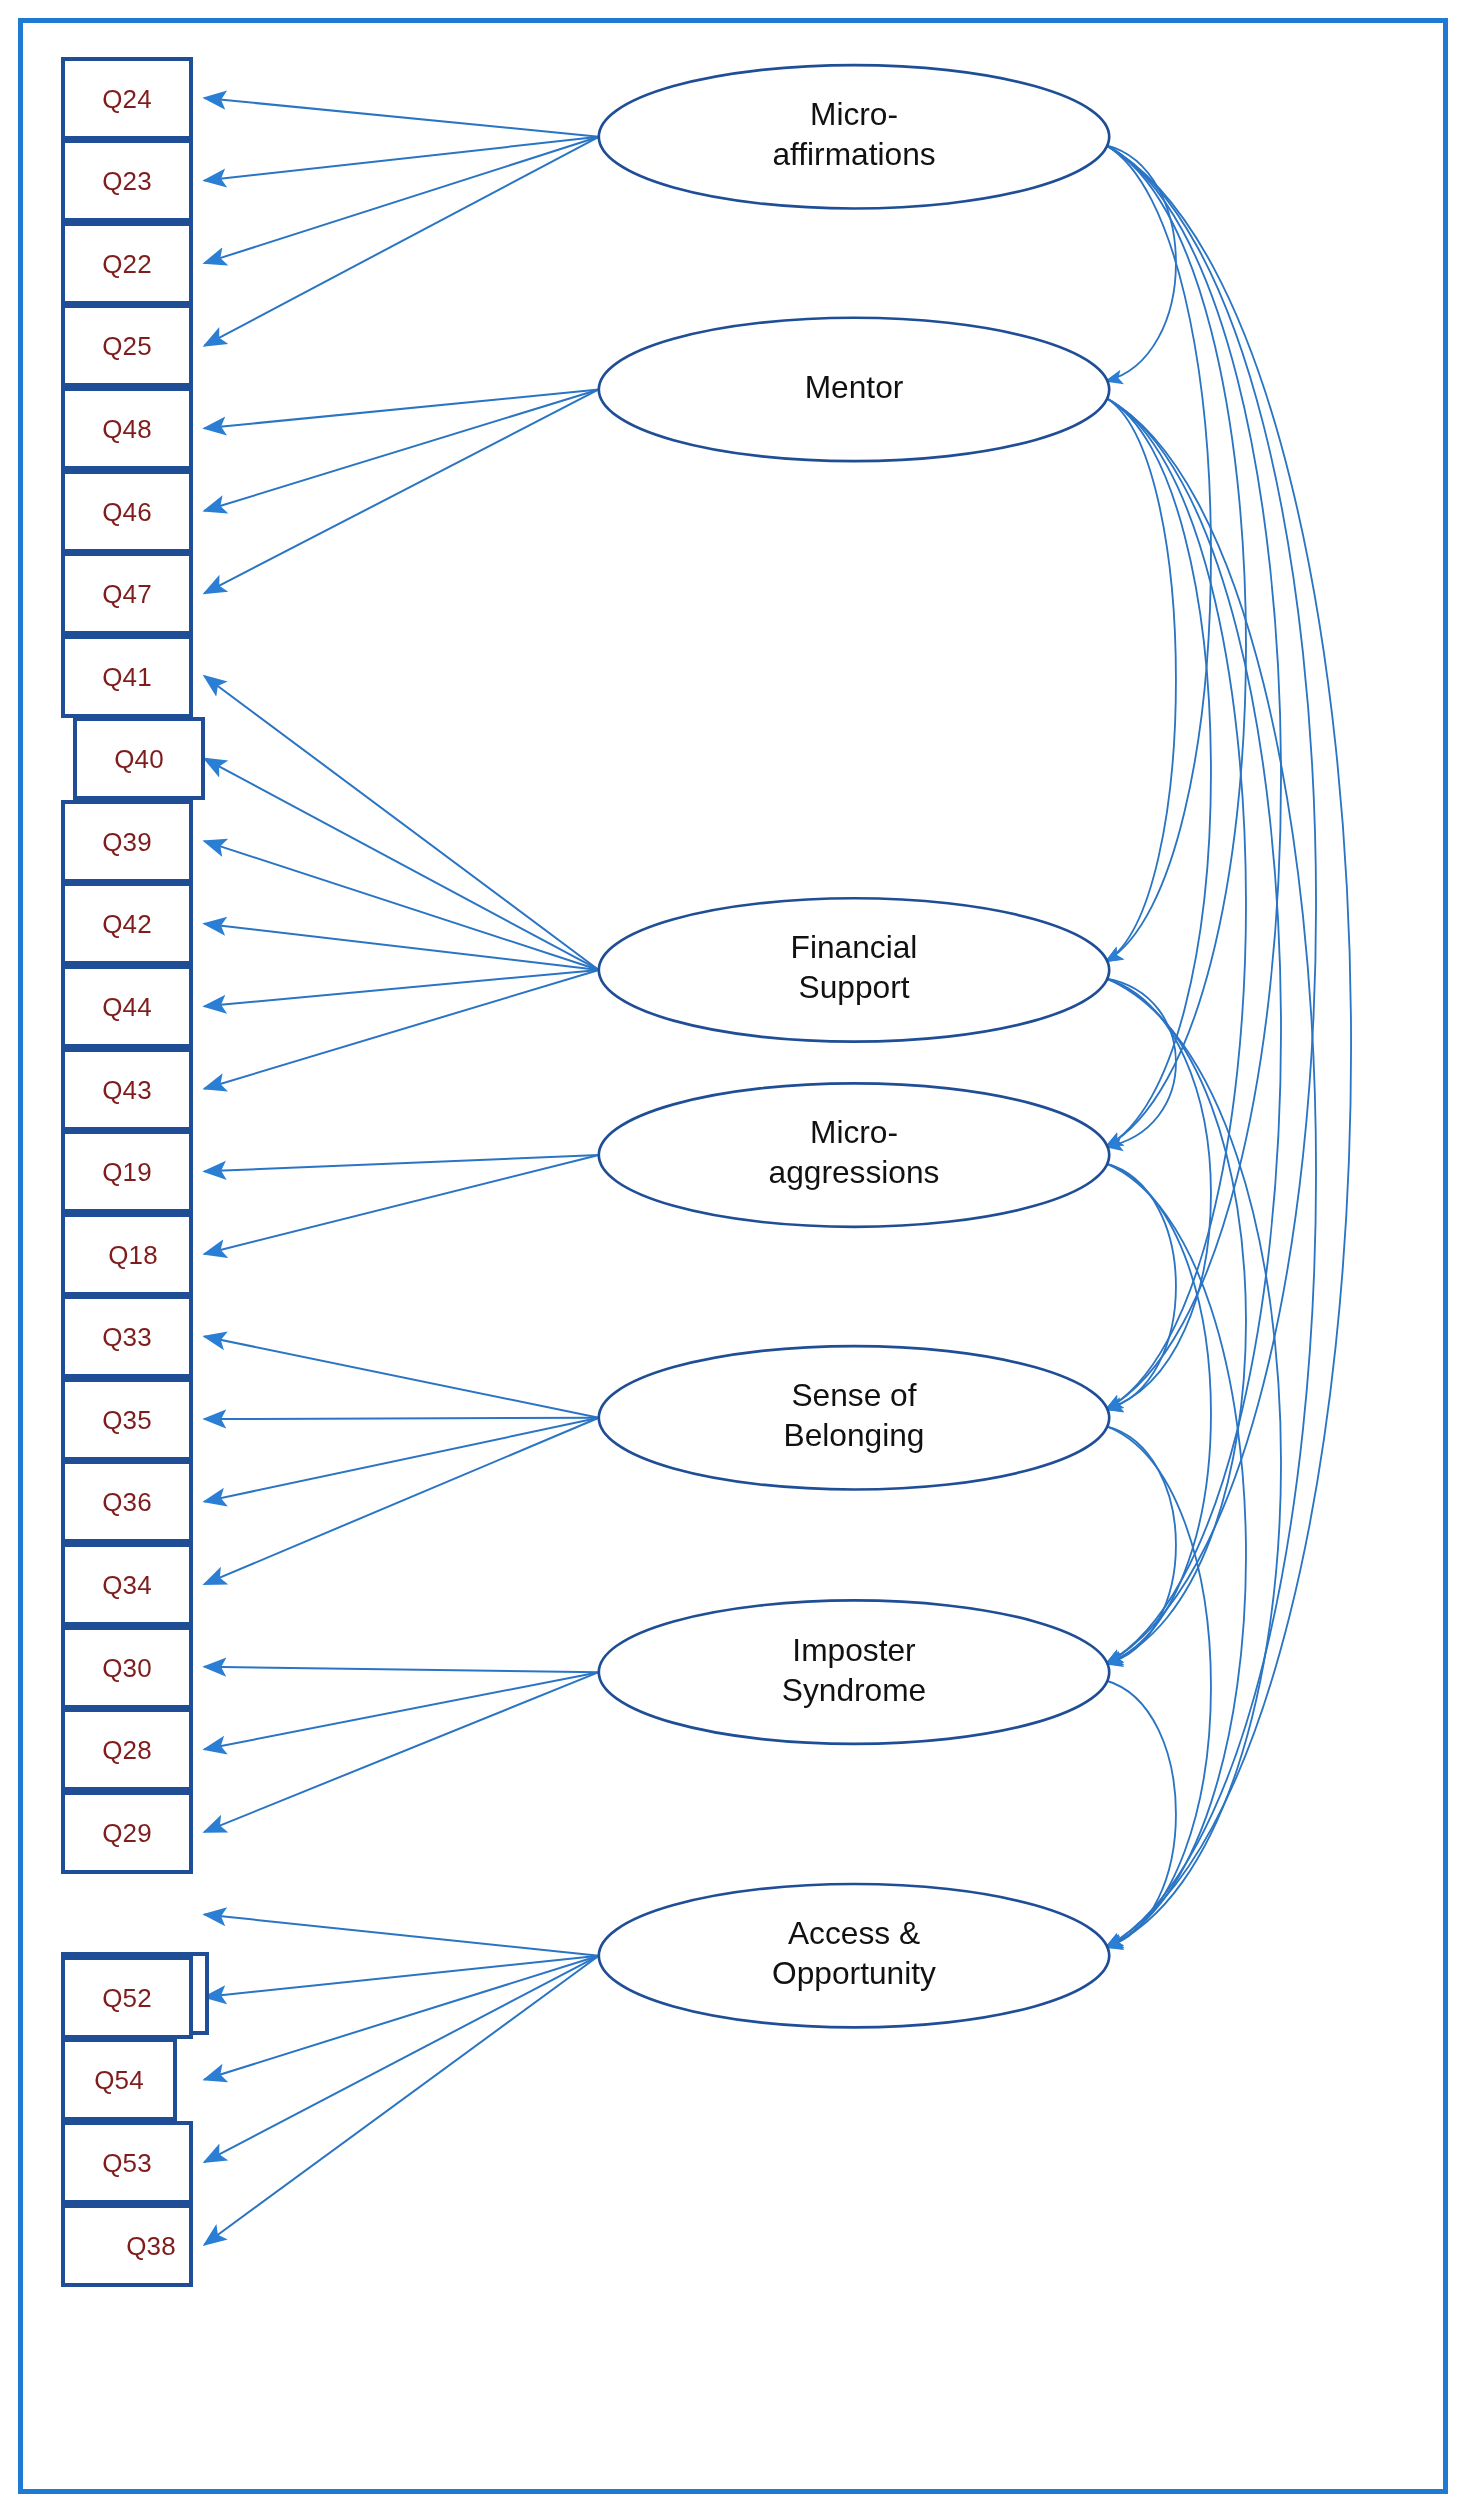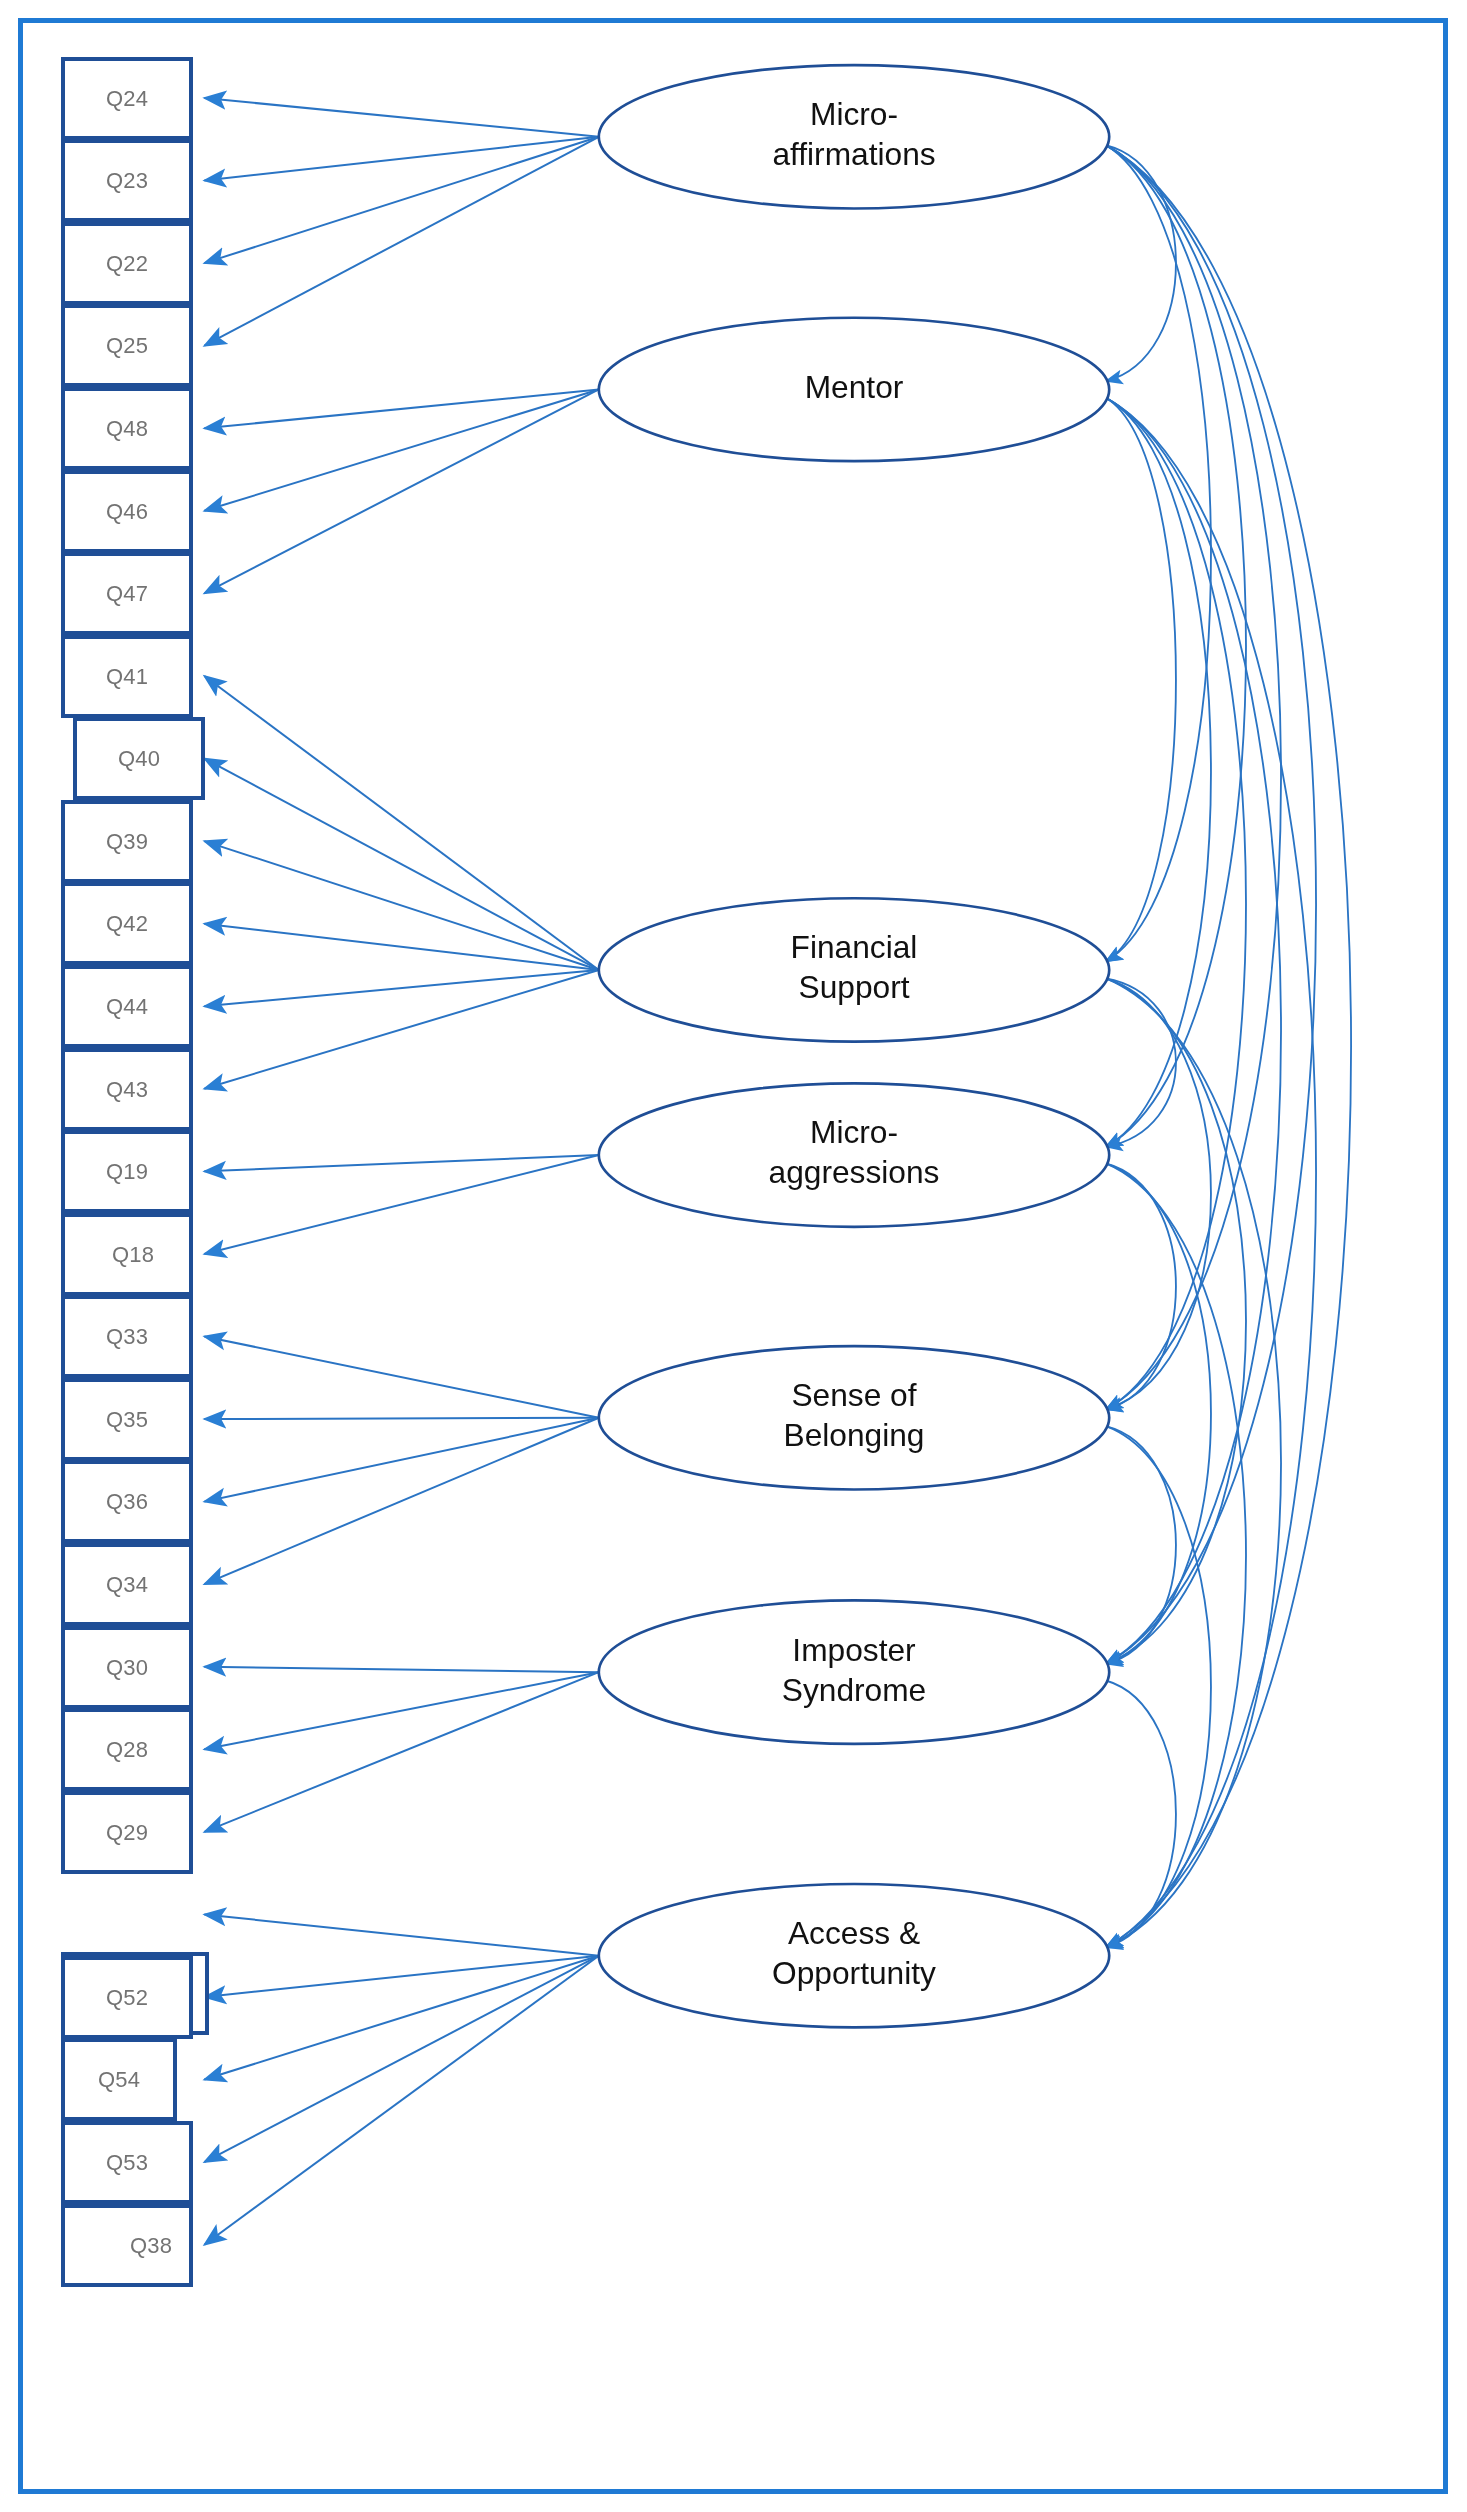--- a/index.html
+++ b/index.html
@@ -27,22 +27,22 @@
     position:absolute;
     box-sizing:border-box;
     background:#ffffff;
     border:4.2px solid #1f4e96;
     display:flex;
     align-items:center;
     justify-content:center;
   }
   .ind-label{
     font-family:"Liberation Sans",sans-serif;
-    font-size:22px;
-    color:#737373;
+    font-size:26px;
+    color:#7f1d1d;
     letter-spacing:0.2px;
     line-height:1;
     user-select:none;
   }
   .factor-label{
     font-family:"Liberation Sans",sans-serif;
     font-size:38px;
     fill:#111111;
     text-anchor:middle;
     dominant-baseline:middle;

